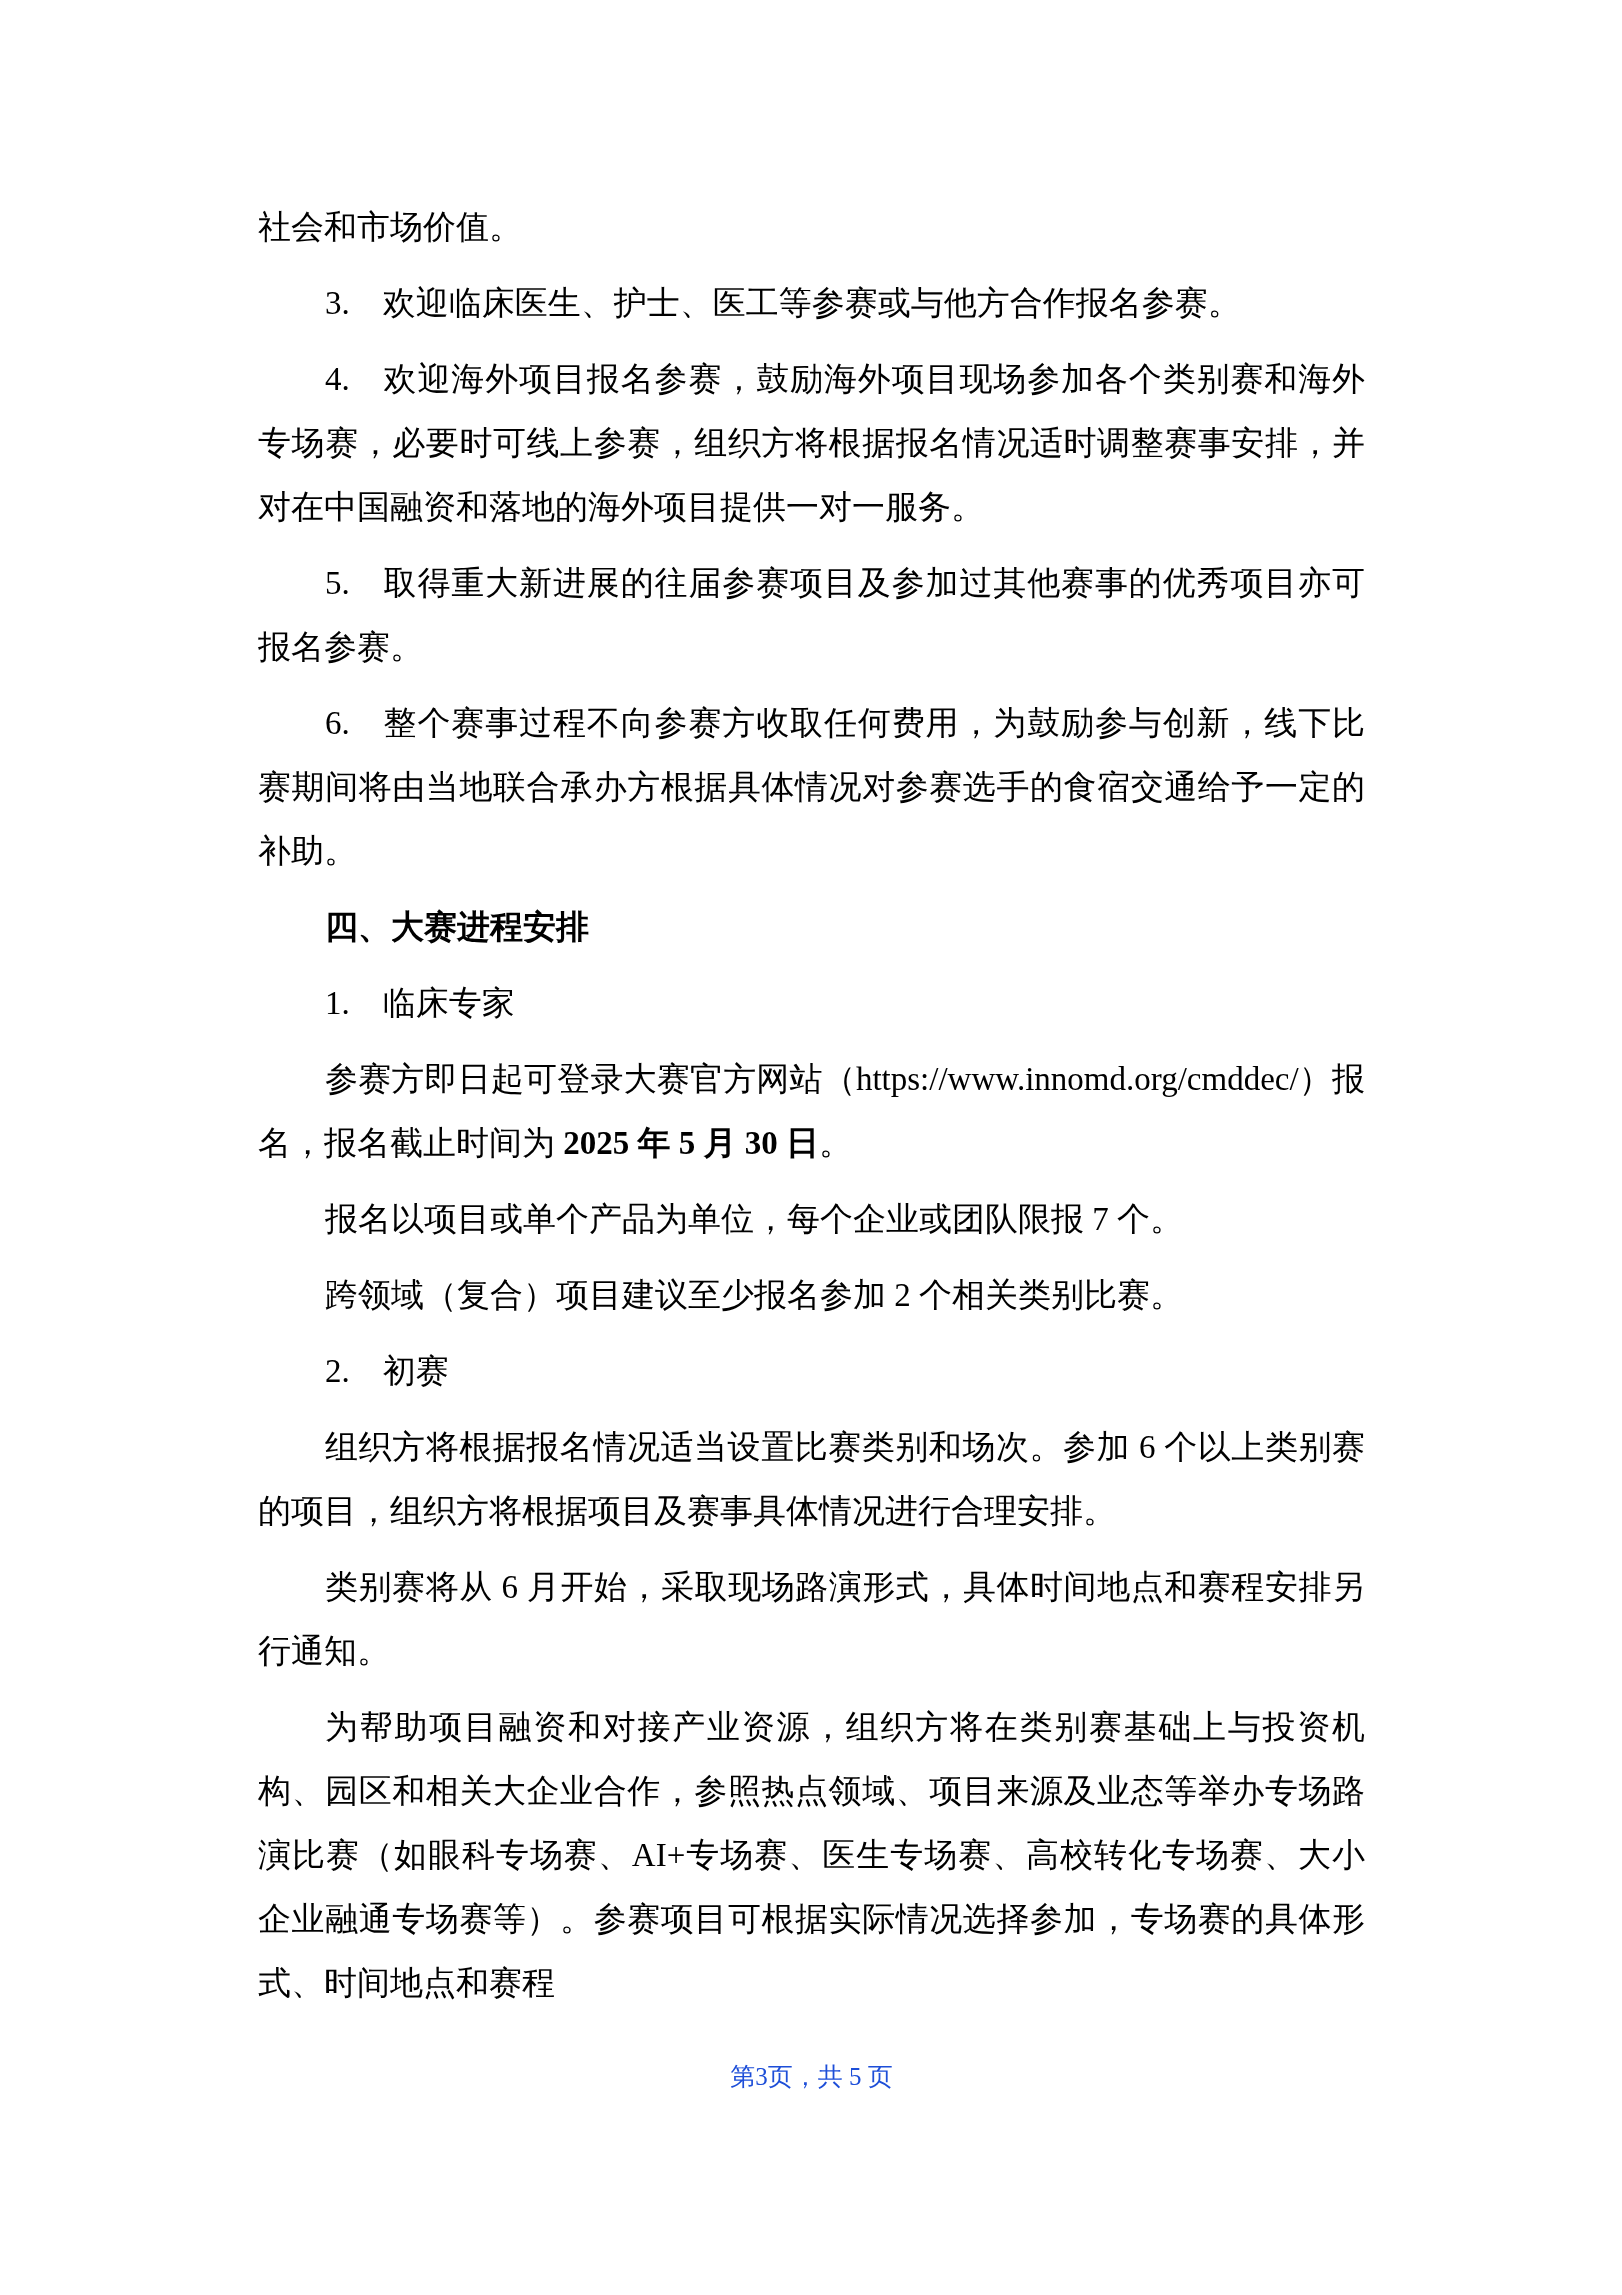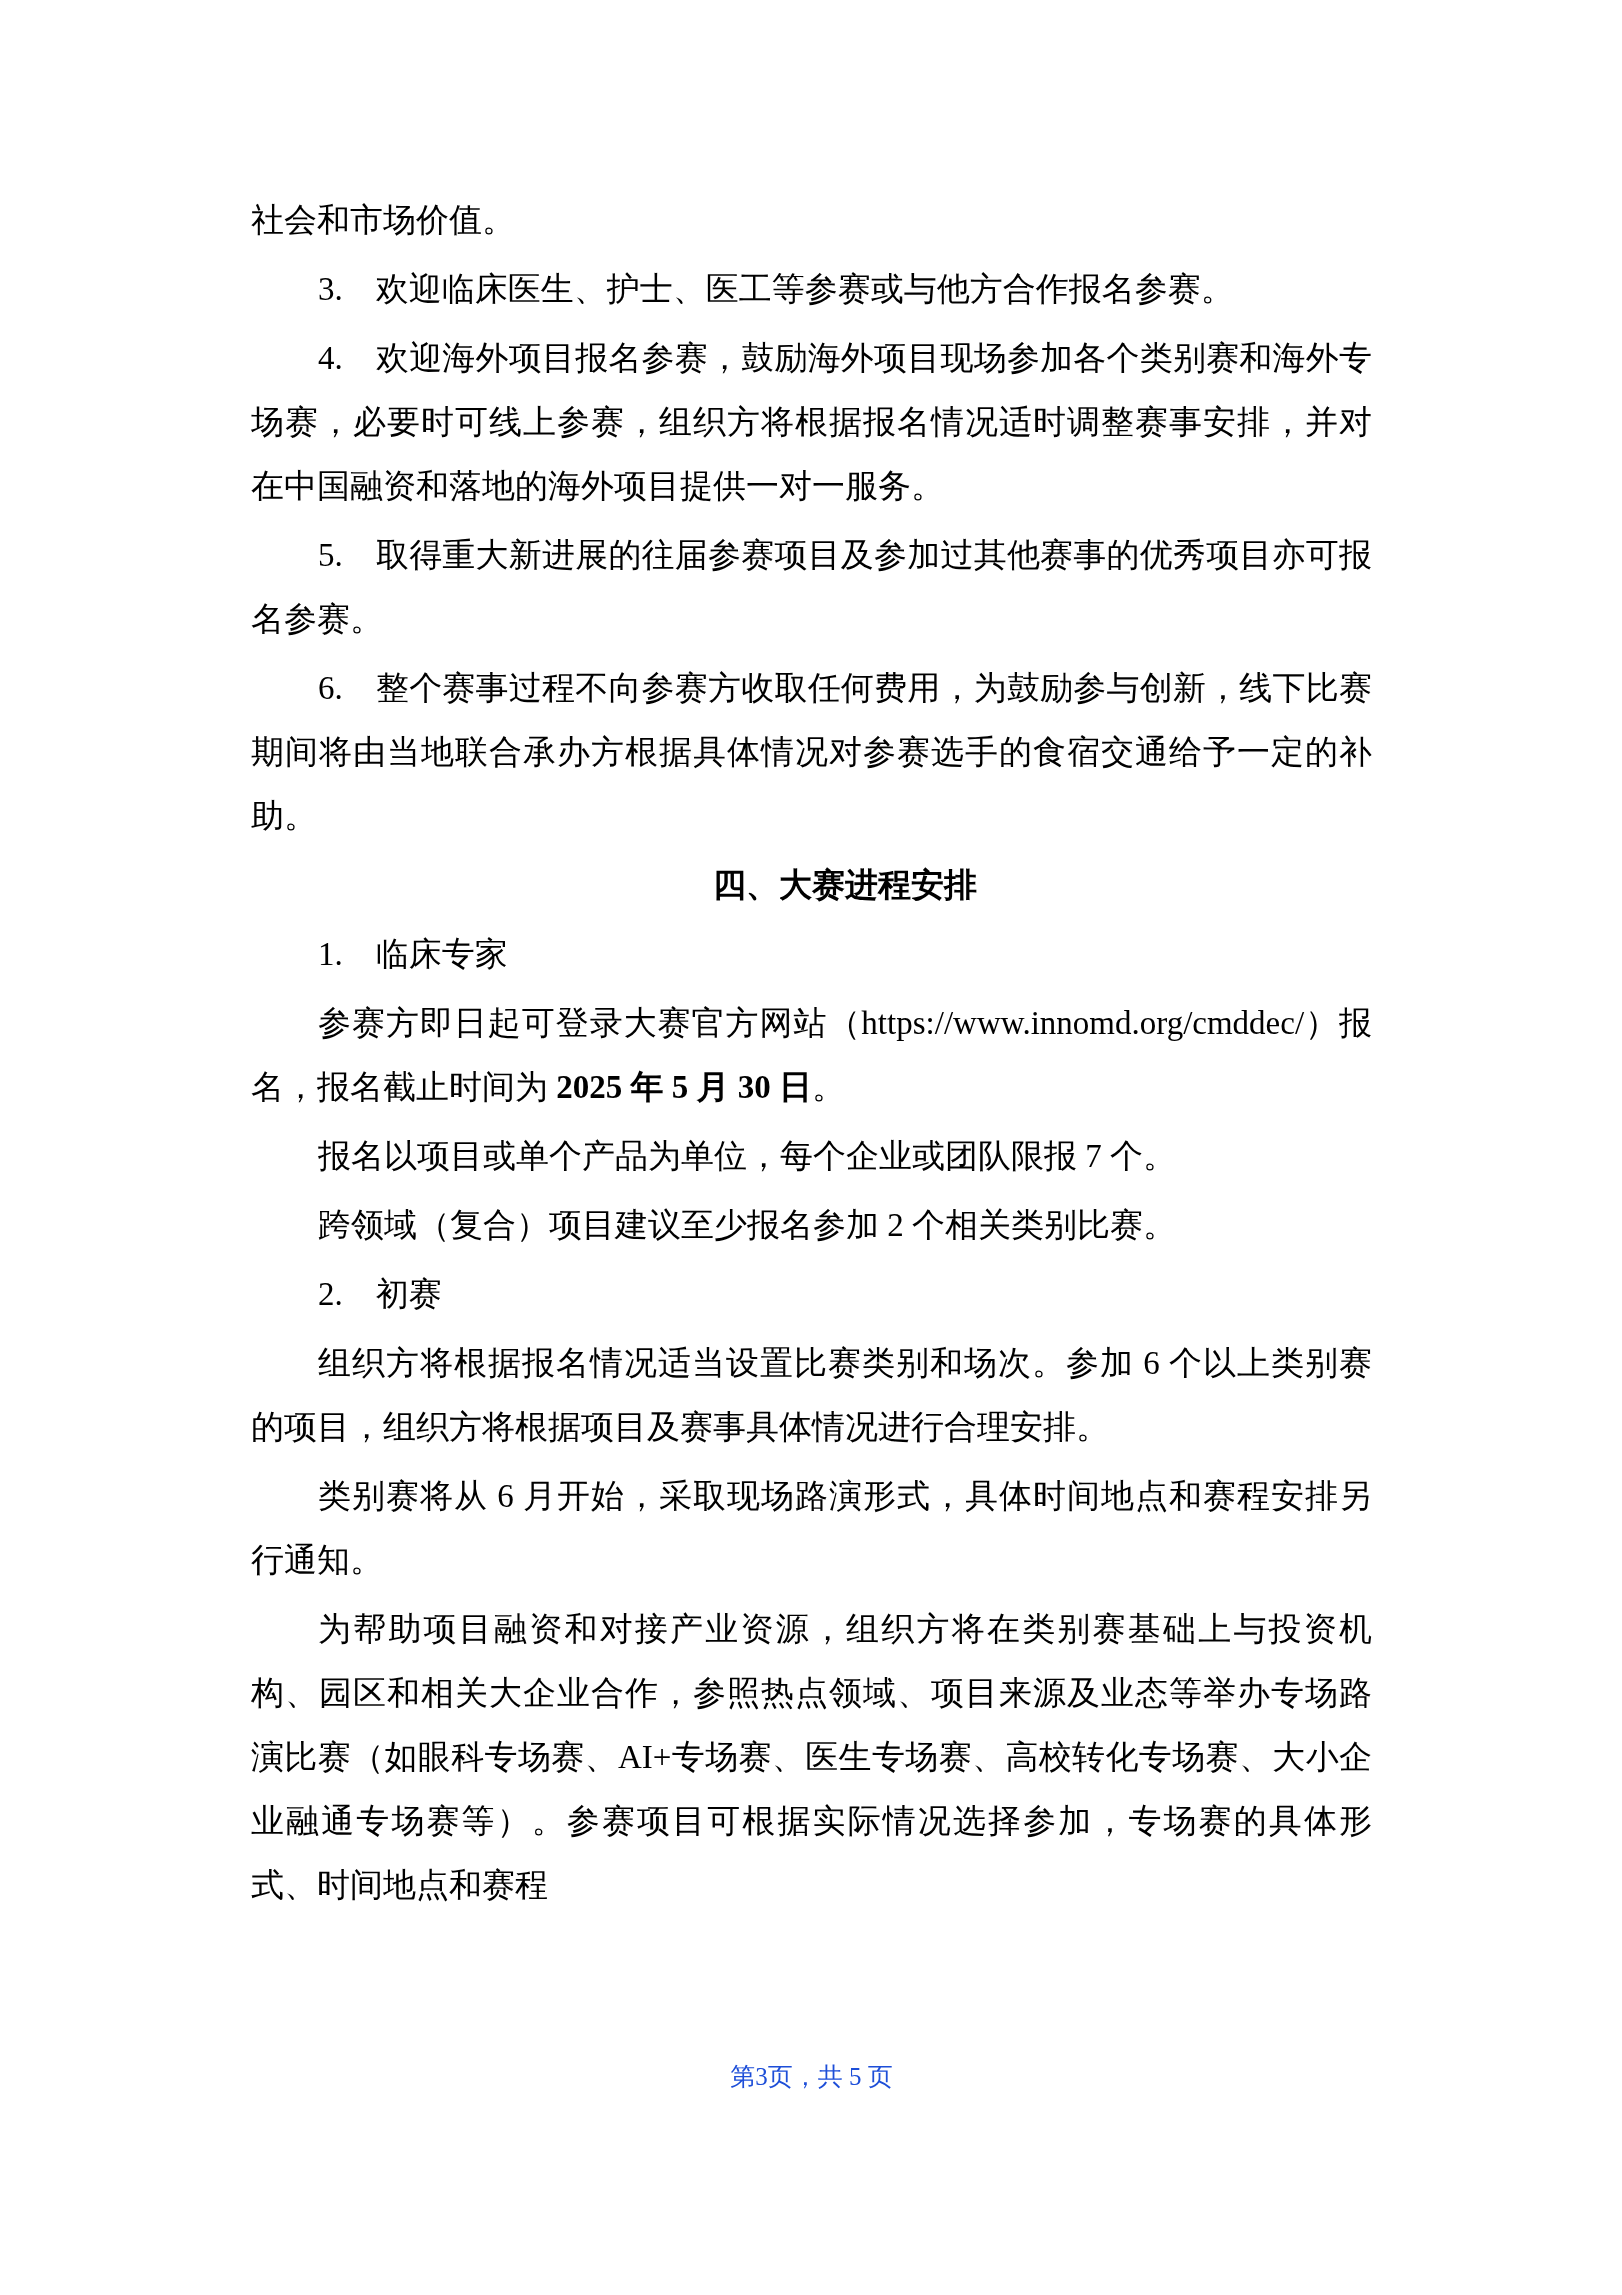--- a/index.html
+++ b/index.html
@@ -23,34 +23,34 @@
     background: #ffffff;
     overflow: hidden;
   }
   .content {
     position: absolute;
     left: 246px;
     top: 183px;
     width: 1131px;
   }
   p.para {
-    margin: 5px;
+    margin: 12px;
     font-size: 33px;
     line-height: 64px;
     text-align: justify;
     text-justify: inter-ideograph;
     word-break: break-word;
   }
   p.indent {
     text-indent: 67px;
   }
   p.heading {
     font-weight: 700;
     font-family: "Liberation Sans", "DejaVu Sans", sans-serif;
-    text-align: center;
+    text-align: left;
   }
   .num {
     margin-right: 33px;
   }
   .bold {
     font-weight: 700;
   }
   .footer {
     position: absolute;
     left: 0;

